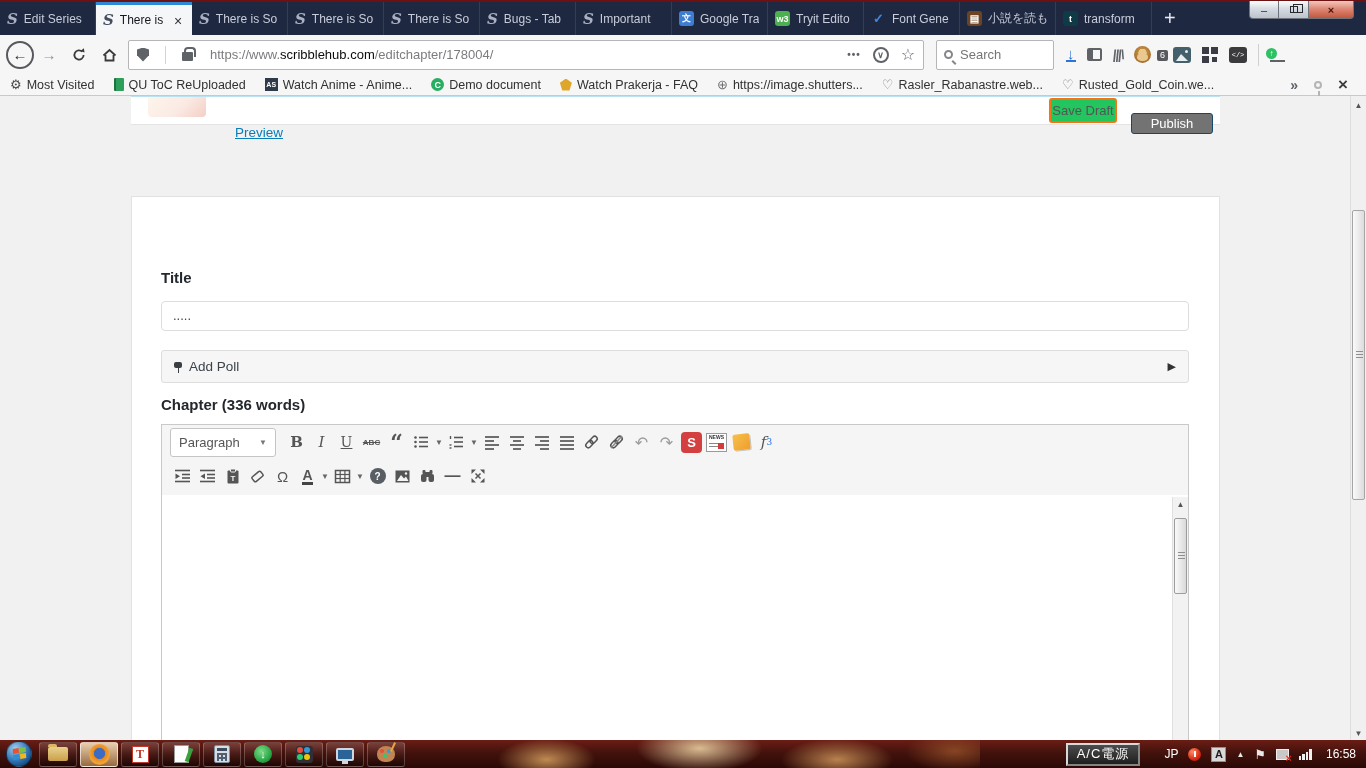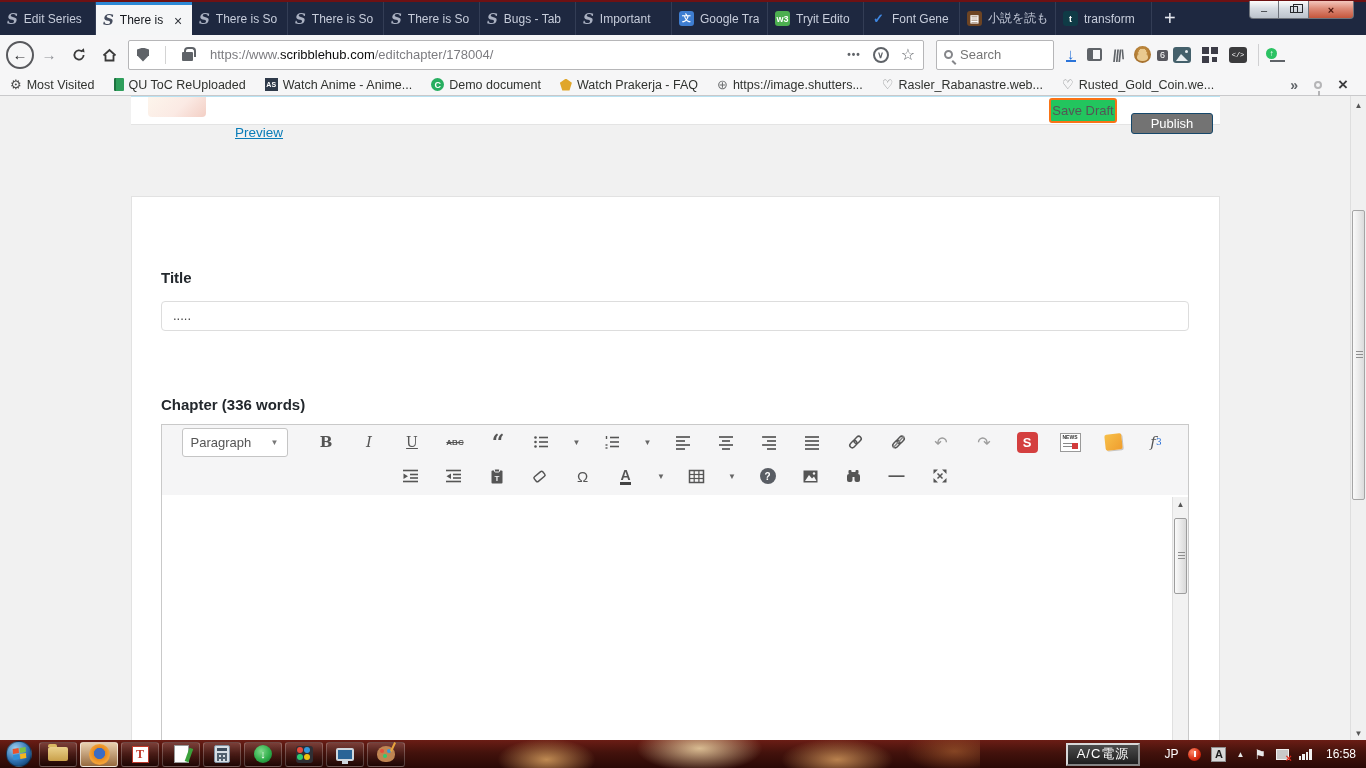--- a/index.html
+++ b/index.html
@@ -169,21 +169,21 @@
   .pin-icon:before { content:""; position:absolute; left:0; top:1px; width:8px; height:6px;
     background:#3a3f44; border-radius:2px; }
   .pin-icon:after { content:""; position:absolute; left:3.5px; top:7px; width:1.5px; height:5px; background:#3a3f44; }
   #addpoll .caret { margin-left:auto; font-size:11px; color:#333; }
 
   #words-label { position:absolute; left:29px; top:199px; font-size:15px; font-weight:bold; color:#23282d; }
 
   
   #editor { position:absolute; left:29px; top:227px; width:1028px; height:317px;
     border:1px solid #c9c9c9; background:#f5f5f6; }
-  .tbar-row { display:flex; align-items:center; height:34px; padding:0 8px; gap:18px;justify-content:center; }
+  .tbar-row { display:flex; align-items:center; height:34px; padding:0 8px; gap:0; }
   .tbar-row + .tbar-row { margin-top:0; }
   #fmt-select { width:106px; height:29px; background:#fff; border:1px solid #c5c5c5; border-radius:3px;
     display:flex; align-items:center; padding:0 8px; font-size:13px; color:#555; margin-right:8px; }
   #fmt-select .caret { margin-left:auto; font-size:9px; color:#777; }
   .tbtn2 { width:25px; height:24px; display:flex; align-items:center; justify-content:center;
     color:#555; border-radius:2px; flex:none; }
   .caret-sm { font-size:8px; color:#666; width:10px; text-align:center; }
   .g-bold { font-weight:bold; font-size:15px; font-family:"DejaVu Serif",serif; }
   .g-italic { font-style:italic; font-size:15px; font-family:"DejaVu Serif",serif; }
   .g-under { font-size:14px; text-decoration:underline; font-family:"DejaVu Serif",serif; }
@@ -486,20 +486,25 @@
     <div id="savedraft">Save Draft</div>
     <div id="publish">Publish</div>
   </div>
 
 
   <div id="card">
 
     <div id="title-label">Title</div>
     <div id="title-input">.....</div>
 
+    <div id="addpoll">
+      <span class="pin-icon"></span>
+      <span>Add Poll</span>
+      <span class="caret">▶</span>
+    </div>
 
     <div id="words-label">Chapter (336 words)</div>
 
     <div id="editor">
       <div class="tbar-row">
         <div id="fmt-select">
           <span>Paragraph</span>
           <span class="caret" style="font-size:8px;color:#777;margin-left:auto">▼</span>
         </div>
         <span class="tbtn2 g-bold">B</span>

